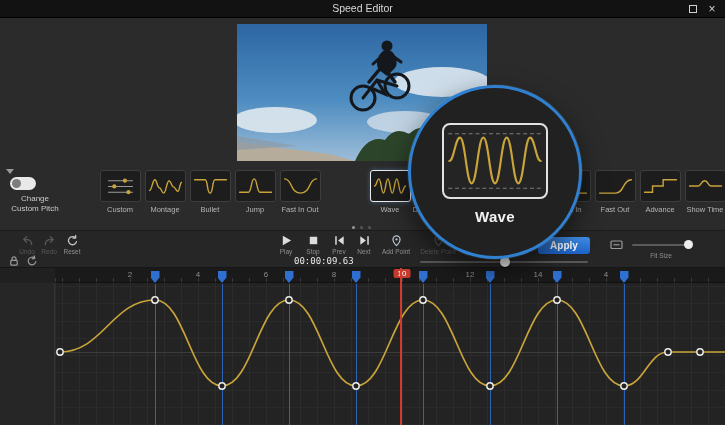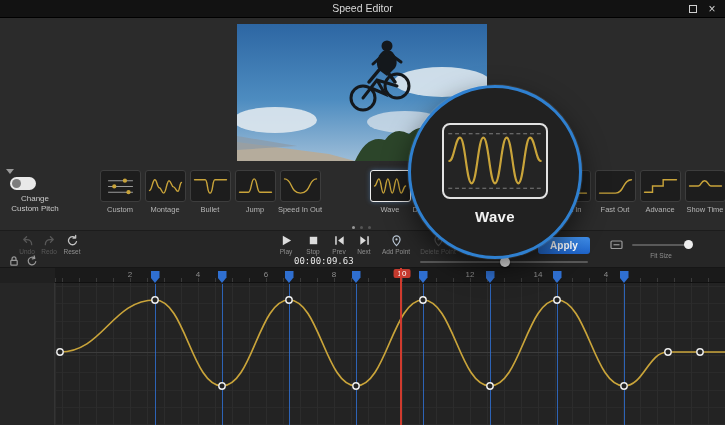--- a/index.html
+++ b/index.html
@@ -158,21 +158,21 @@
           </svg>
         </div>
         <div class="plabel">Jump</div>
       </div>
       <div class="preset" style="left: 277.5px;">
         <div class="pthumb">
           <svg viewBox="0 0 44 30">
             <path d="M4 7 C13 7 10 23 22 23 C34 23 31 7 40 7" stroke="#c9a43a" stroke-width="1.6" fill="none" stroke-linecap="round"></path>
           </svg>
         </div>
-        <div class="plabel">Speed In Out</div>
+        <div class="plabel">Fast In Out</div>
       </div>
       <div class="preset sel" style="left: 367.5px;">
         <div class="pthumb">
           <svg viewBox="0 0 44 30">
             <path d="M 4 15 C 6.25 15 6.75 7 9 7 C 11.25 7 11.75 23 14 23 C 16.25 23 16.75 7 19 7 C 21.25 7 21.75 23 24 23 C 26.25 23 26.75 7 29 7 C 31.25 7 31.75 23 34 23 C 36.25 23 36.75 15 39 15" stroke="#c9a43a" stroke-width="1.6" fill="none" stroke-linecap="round"></path>
           </svg>
         </div>
         <div class="plabel">Wave</div>
       </div>
       <div class="preset" style="left: 412.5px;">

